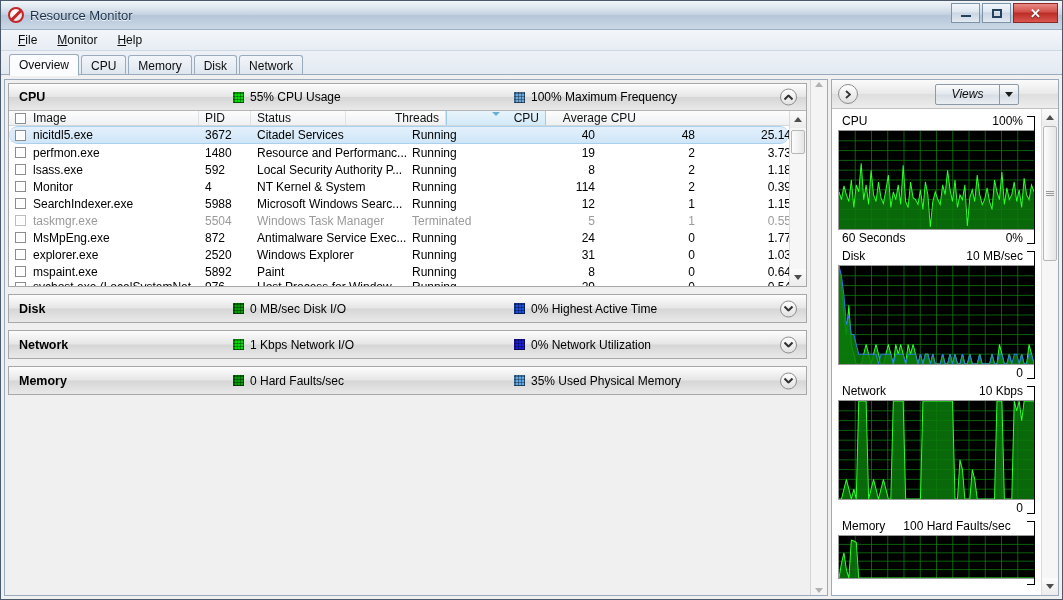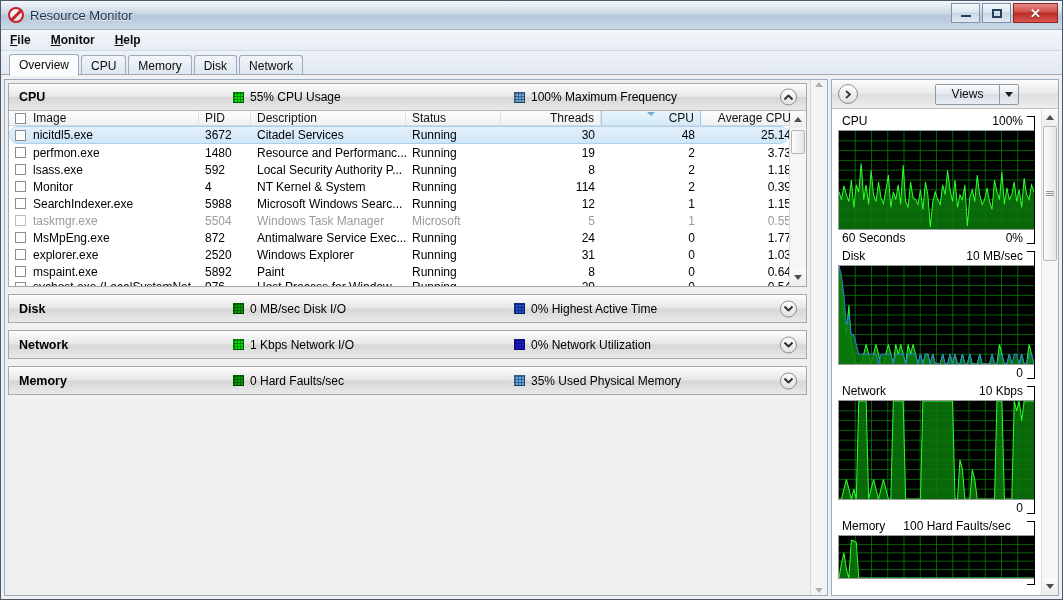--- a/index.html
+++ b/index.html
@@ -72,24 +72,23 @@
     color: #fff; font-weight: bold; font-size: 13px;
     text-shadow: 0 1px 1px rgba(0,0,0,.5);
   }
   .glyph-min { width: 10px; height: 2px; background: #24425e; margin-top: 6px; }
   .glyph-max { width: 10px; height: 9px; border: 2px solid #24425e; }
 
   
   .menubar {
     height: 21px; flex: 0 0 21px;
     display: flex; align-items: center;
-    padding-left: 0; gap: 2px;
+    padding-left: 8px; gap: 2px;
     background: linear-gradient(180deg,#f3f6fa,#e7edf4);
     border-bottom: 1px solid #cdd8e3;
-    font-weight: bold;
   }
   .menu-item {
     padding: 2px 9px; font-size: 12px; color: #0c0c0c; cursor: default;
   }
   .menu-item u { text-decoration: underline; }
 
   
   .tabstrip {
     flex: 0 0 24px; height: 24px;
     display: flex; align-items: flex-end;
@@ -299,20 +298,21 @@
     cursor: default;
   }
   .views-btn {
     position: absolute; left: 103px;
     height: 21px; width: 84px;
     display: flex; align-items: center;
     border: 1px solid #8d9aa8;
     background: linear-gradient(180deg,#fbfcfd,#e3e8ee 48%,#d6dde5 52%,#e9eef3);
     border-radius: 2px; font-size: 12px; color: #0c0c0c;
     cursor: default;
+    font-style: italic;
   }
   .views-label { flex: 1; text-align: center; }
   .views-split {
     width: 19px; height: 100%;
     border-left: 1px solid #8d9aa8;
     display: flex; align-items: center; justify-content: center;
   }
   .graphs {
     flex: 1; min-height: 0;
     display: flex;
@@ -452,23 +452,20 @@
           <div class="table-wrap">
             <div class="table-main">
               <div class="thead">
                 <div class="th c-image">
                   <span class="cb"></span>
                   <span>Image</span>
                 </div>
                 <div class="th c-pid">
                     <span>PID</span>
                   </div>
-                <div class="th c-desc">
-                    <span>Description</span>
-                  </div>
                 <div class="th c-status">
                     <span>Status</span>
                   </div>
                 <div class="th c-thr num">
                     <span>Threads</span>
                   </div>
                 <div class="th c-cpu num sorted">
                   <span class="sort-tri"></span>
                   <span>CPU</span>
                 </div>
@@ -478,21 +475,21 @@
               </div>
               <div id="rows">
                   <div class="trow selected">
                     <div class="td c-image">
                       <span class="cb"></span>
                       <span>nicitdl5.exe</span>
                     </div>
                     <div class="td c-pid">3672</div>
                     <div class="td c-desc">Citadel Services</div>
                     <div class="td c-status">Running</div>
-                    <div class="td c-thr num">30</div>
+                    <div class="td c-thr num">40</div>
                     <div class="td c-cpu num">48</div>
                     <div class="td c-avg num">25.14</div>
                   </div>
                   <div class="trow">
                     <div class="td c-image">
                       <span class="cb"></span>
                       <span>perfmon.exe</span>
                     </div>
                     <div class="td c-pid">1480</div>
                     <div class="td c-desc">Resource and Performanc...</div>
@@ -537,21 +534,21 @@
                     <div class="td c-cpu num">1</div>
                     <div class="td c-avg num">1.15</div>
                   </div>
                   <div class="trow terminated">
                     <div class="td c-image">
                       <span class="cb"></span>
                       <span>taskmgr.exe</span>
                     </div>
                     <div class="td c-pid">5504</div>
                     <div class="td c-desc">Windows Task Manager</div>
-                    <div class="td c-status">Microsoft</div>
+                    <div class="td c-status">Terminated</div>
                     <div class="td c-thr num">5</div>
                     <div class="td c-cpu num">1</div>
                     <div class="td c-avg num">0.55</div>
                   </div>
                   <div class="trow">
                     <div class="td c-image">
                       <span class="cb"></span>
                       <span>MsMpEng.exe</span>
                     </div>
                     <div class="td c-pid">872</div>

